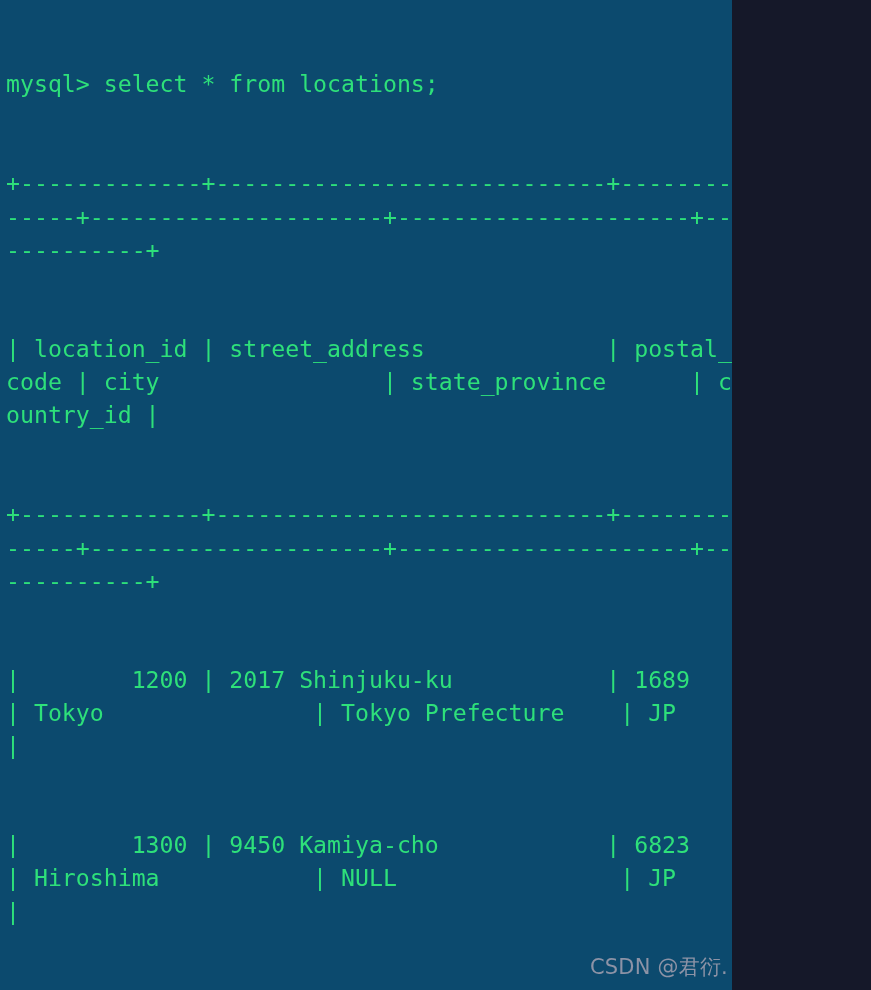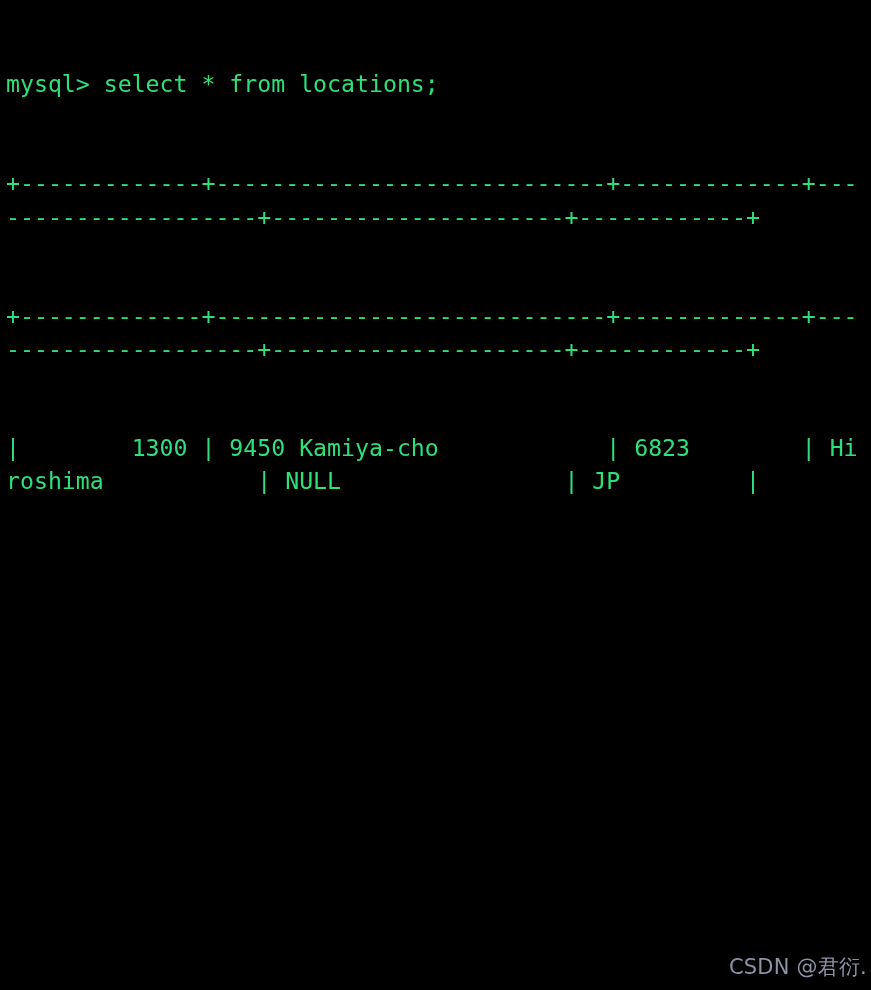--- a/index.html
+++ b/index.html
@@ -7,23 +7,23 @@
     padding: 0;
     background: #151829;
   }
   body {
     width: 871px;
     height: 990px;
     overflow: hidden;
     font-family: "DejaVu Sans Mono", "Liberation Mono", monospace;
   }
   #terminal {
-    width: 871px;
+    width: 732px;
     height: 990px;
-    background: #000000;
+    background: #0c4a6e;
     color: #2ee07a;
     font-family: "DejaVu Sans Mono", "Liberation Mono", monospace;
     font-size: 23.2px;
     line-height: 33.1px;
     letter-spacing: 0px;
     padding: 1px 0 0 6px;
     box-sizing: border-box;
     white-space: pre-wrap;
     word-break: break-all;
     overflow-wrap: anywhere;
@@ -47,19 +47,21 @@
     white-space: nowrap;
     pointer-events: none;
   }
 </style>
 </head>
 <body>
 
 <div id="terminal">
   <span class="term-line">mysql&gt; select * from locations;</span>
   <span class="term-line">+-------------+----------------------------+-------------+---------------------+---------------------+------------+</span>
+  <span class="term-line">| location_id | street_address             | postal_code | city                | state_province      | country_id |</span>
   <span class="term-line">+-------------+----------------------------+-------------+---------------------+---------------------+------------+</span>
+  <span class="term-line">|        1200 | 2017 Shinjuku-ku           | 1689        | Tokyo               | Tokyo Prefecture    | JP         |</span>
   <span class="term-line">|        1300 | 9450 Kamiya-cho            | 6823        | Hiroshima           | NULL                | JP         |</span>
   
   
   
   <div class="watermark">CSDN @君衍.</div>
 </div>
 
 </body></html>

